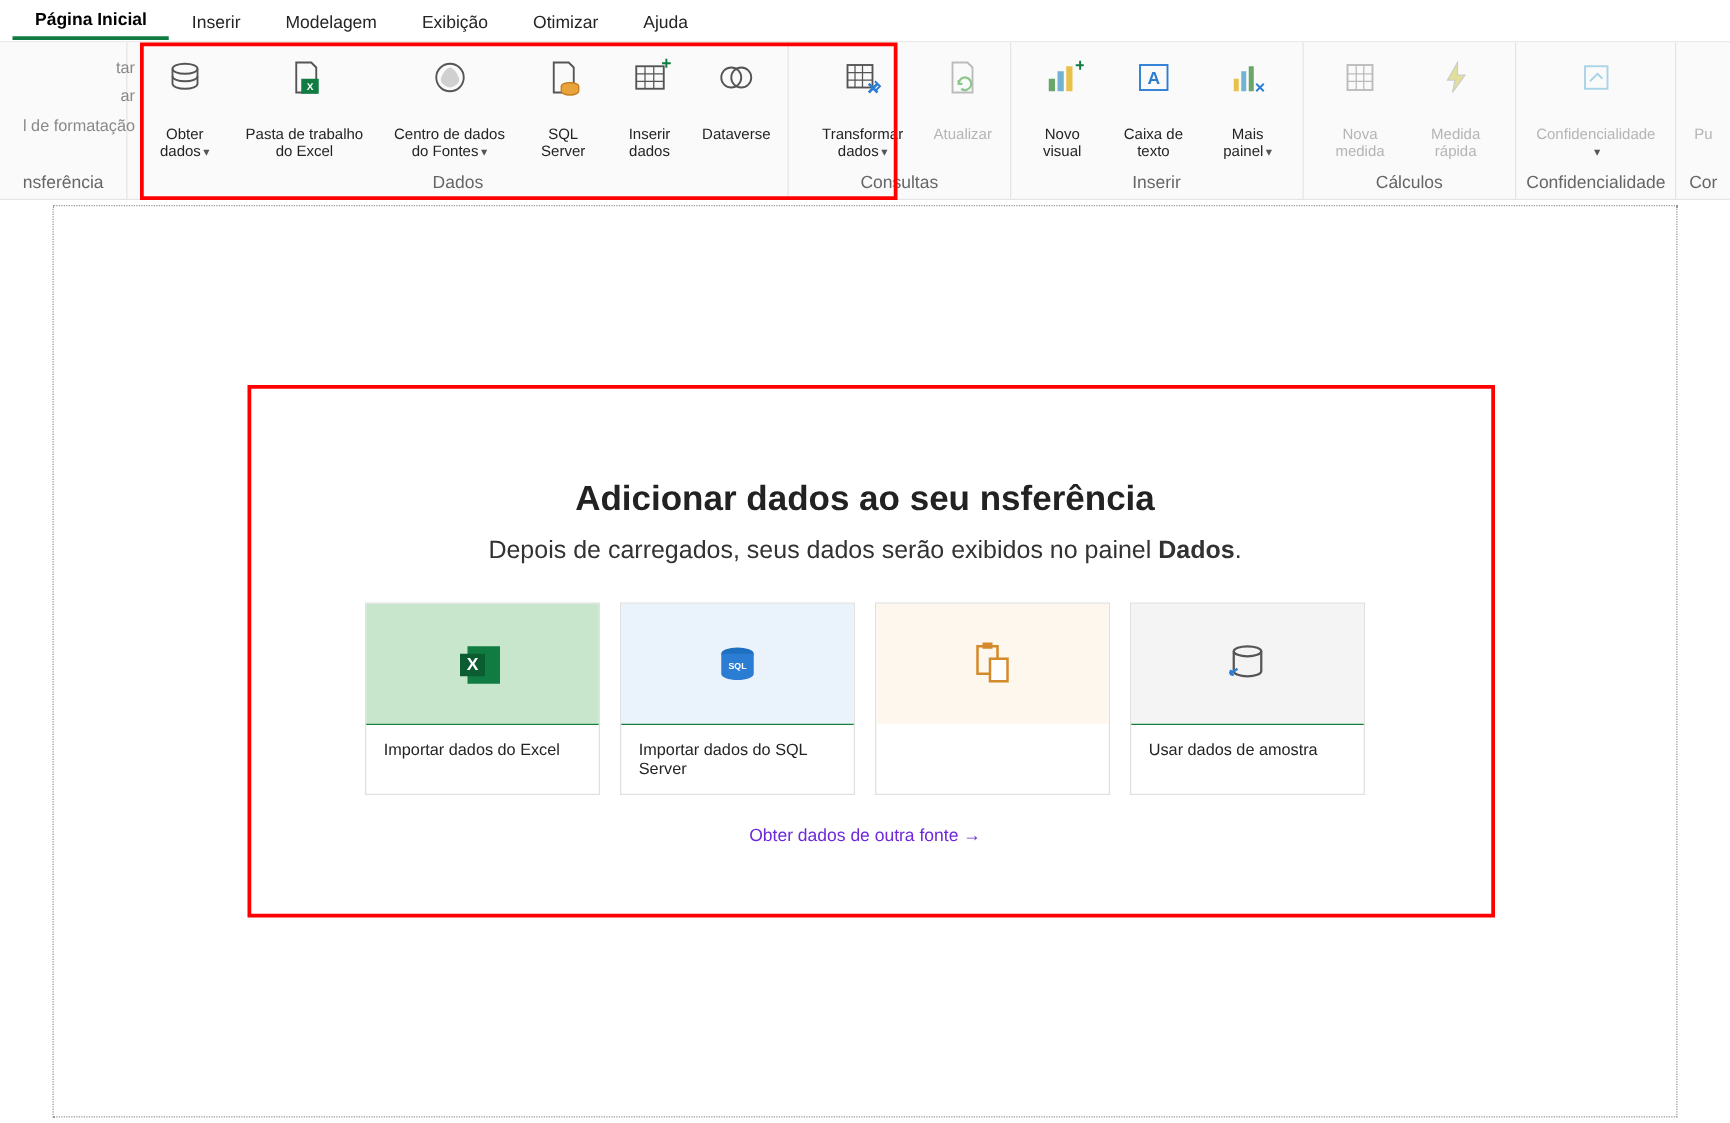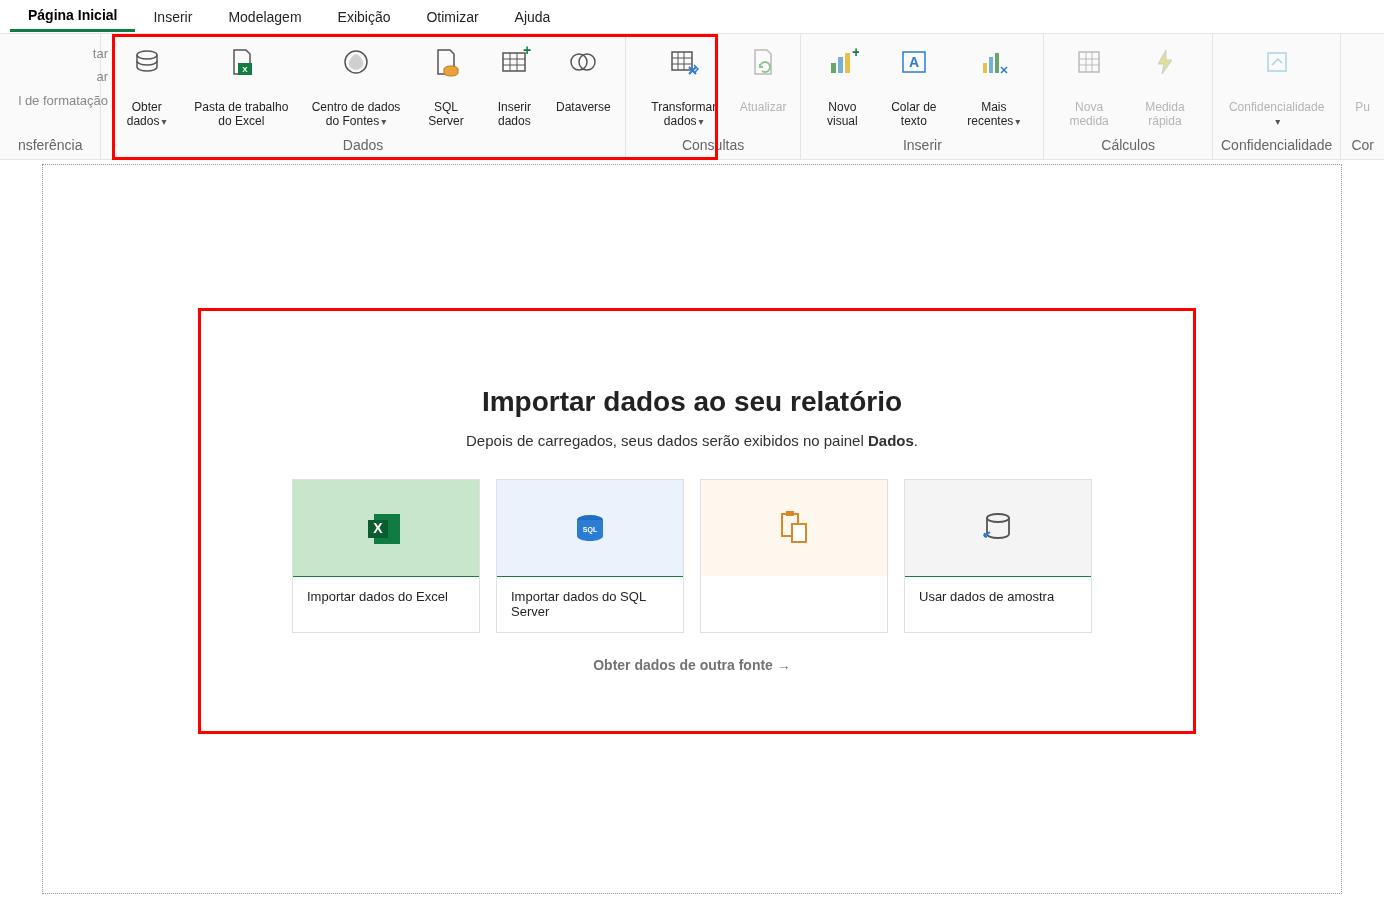--- a/index.html
+++ b/index.html
@@ -21,31 +21,31 @@
   .chev { font-size: 10px; margin-left: 2px; color: #555; }
   .group-label { font-size: 14px; color: #666; padding: 2px 0 4px 0; }
 
   
   .redbox { position: absolute; border: 3px solid #ff0000; pointer-events: none; }
 
   
   .canvas-wrap { position: absolute; top: 164px; left: 42px; width: 1300px; height: 730px; border: 1px dotted #999; display:flex; align-items:center; justify-content:center;}
   .center-panel { width: 800px; text-align: center; }
   .center-title { font-size: 28px; font-weight: 600; color: #222; margin-bottom: 14px; }
-  .center-sub { font-size: 15px; color: #323232; margin-bottom: 30px; }
+  .center-sub { font-size: 20px; color: #323232; margin-bottom: 30px; }
   .center-sub b { font-weight: 700; }
   .cards { display: flex; gap: 16px; justify-content: center; }
   .card { width: 190px; border: 1px solid #e0e0e0; background: #fff; text-align: left; cursor: pointer; }
   .card-top { height: 96px; display:flex; align-items:center; justify-content:center; }
   .card-bot { padding: 12px 14px; border-top: 1px solid #15803d; font-size: 13px; color: #242424; min-height:56px; display:flex; align-items:flex-start;}
   .c1 .card-top { background: #c8e6cc; }
   .c2 .card-top { background: #eaf2fb; }
   .c3 .card-top { background: #fdf7ee; }
   .c4 .card-top { background: #f4f4f4; }
-  .otherlink { margin-top: 24px; font-size: 14px; color: #737373; font-weight: 700; cursor:pointer;}
+  .otherlink { margin-top: 24px; font-size: 14px; color: #6d28d9; font-weight: 400; cursor:pointer;}
 
   
   .leftedge { position:absolute; top:42px; left:-2px; width:110px; font-size:13px; color:#888; line-height:1.8; text-align:right;}
 </style>
 </head>
 <body>
 
 <div class="tabs">
   <div class="tab active">Página Inicial</div>
   <div class="tab">Inserir</div>
@@ -178,32 +178,32 @@
         </div>
         <div class="lbl">Novo visual</div>
       </div>
       <div class="ritem">
         <div class="iconwrap">
           <svg width="34" height="34" viewBox="0 0 34 34">
               <rect x="6" y="7" width="22" height="20" fill="none" stroke="#2b7cd3" stroke-width="1.5"></rect>
               <text x="17" y="22" font-size="14" fill="#2b7cd3" text-anchor="middle" font-weight="bold">A</text>
             </svg>
         </div>
-        <div class="lbl">Colar de texto</div>
+        <div class="lbl">Caixa de texto</div>
       </div>
       <div class="ritem">
         <div class="iconwrap">
           <svg width="34" height="34" viewBox="0 0 34 34">
               <rect x="6" y="18" width="4" height="10" fill="#e8c14a"></rect>
               <rect x="12" y="12" width="4" height="16" fill="#72b3d4"></rect>
               <rect x="18" y="8" width="4" height="20" fill="#6aa66a"></rect>
               <path d="M24 22l6 6M30 22l-6 6" stroke="#2b7cd3" stroke-width="1.5"></path>
             </svg>
         </div>
-        <div class="lbl"><span>Mais recentes</span><span class="chev">▾</span></div>
+        <div class="lbl"><span>Mais painel</span><span class="chev">▾</span></div>
       </div>
     </div>
     <div class="group-label">Inserir</div>
   </div>
 
   <div class="group">
     <div class="group-items">
       <div class="ritem disabled">
         <div class="iconwrap">
           <svg width="34" height="34" viewBox="0 0 34 34">
@@ -253,21 +253,21 @@
     <div class="group-label">Cor</div>
   </div>
 
 </div>
 
 <div class="redbox" style="top:34px; left:112px; width:606px; height:126px;"></div>
 <div class="redbox" style="top:308px; left:198px; width:998px; height:426px;"></div>
 
 <div class="canvas-wrap">
   <div class="center-panel">
-    <div class="center-title">Importar dados ao seu relatório</div>
+    <div class="center-title">Adicionar dados ao seu nsferência</div>
     <div class="center-sub">
       <span>Depois de carregados, seus dados serão exibidos no painel </span><b>Dados</b><span>.</span>
     </div>
     <div class="cards">
       <div class="card c1">
         <div class="card-top">
           <svg width="44" height="44" viewBox="0 0 44 44">
               <rect x="10" y="8" width="26" height="30" fill="#107C41"></rect>
               <rect x="4" y="14" width="20" height="18" fill="#0b5c30"></rect>
               <text x="14" y="27" font-size="14" fill="#fff" text-anchor="middle" font-weight="bold">X</text>

